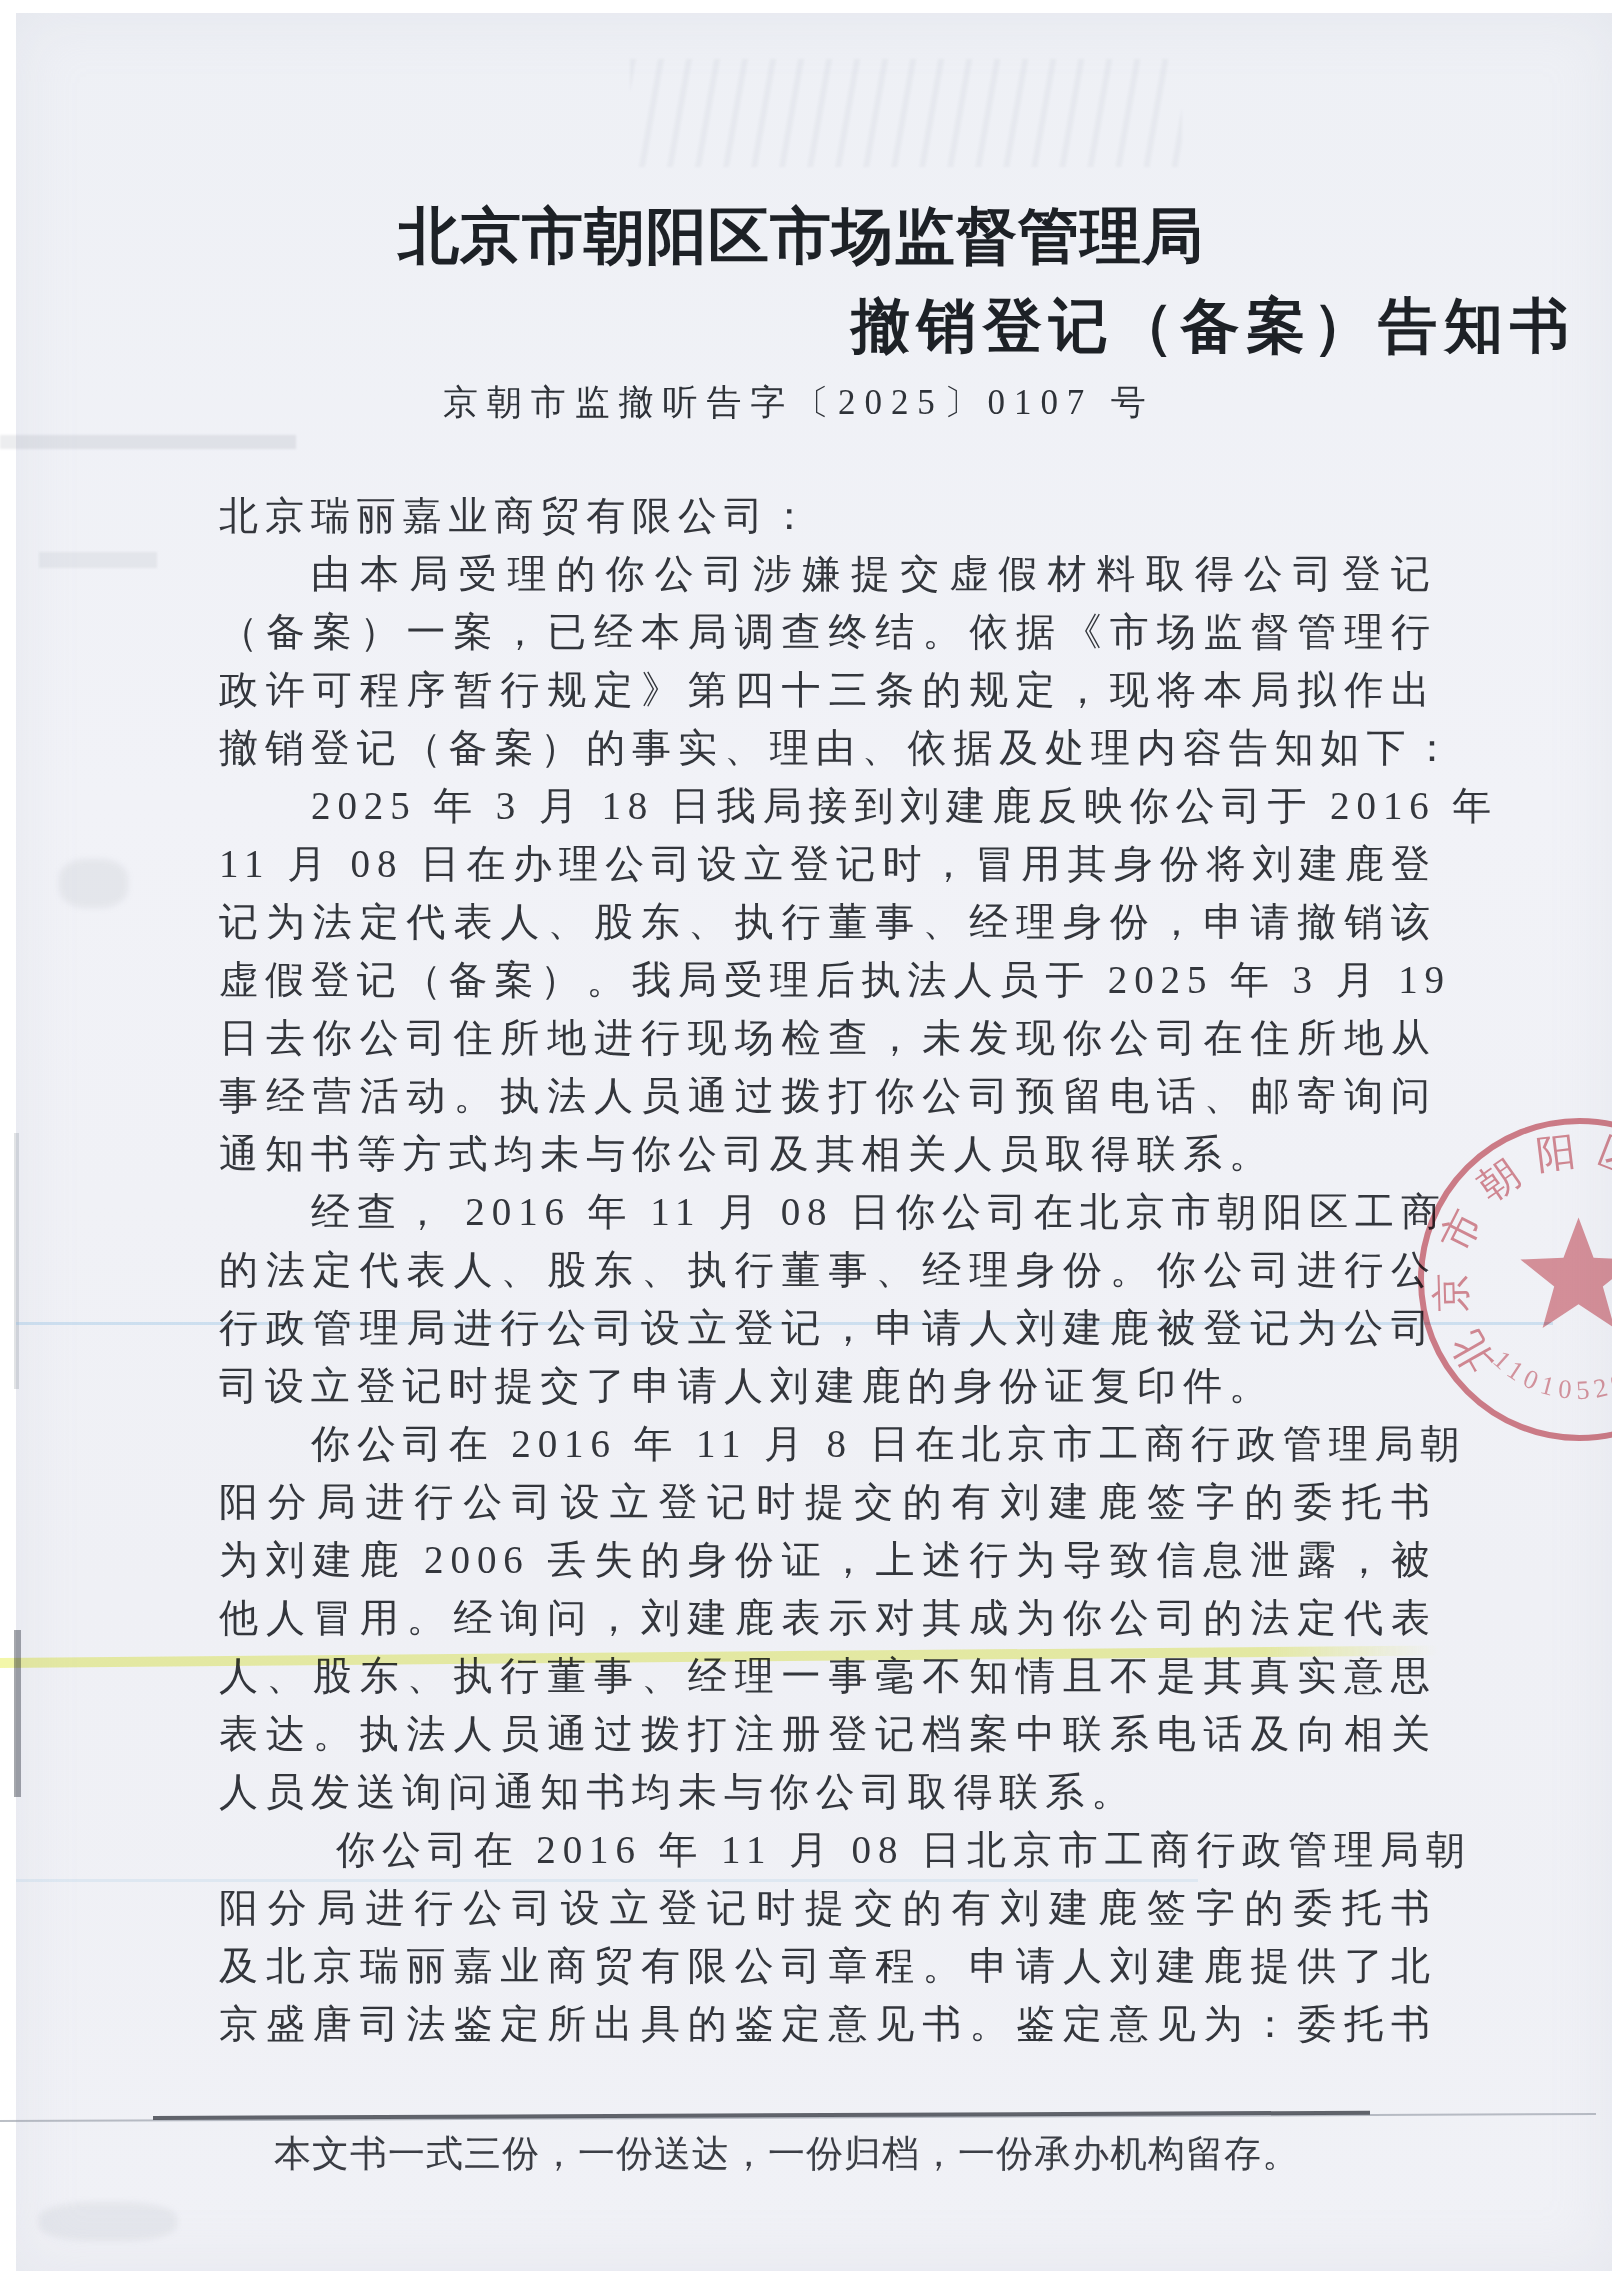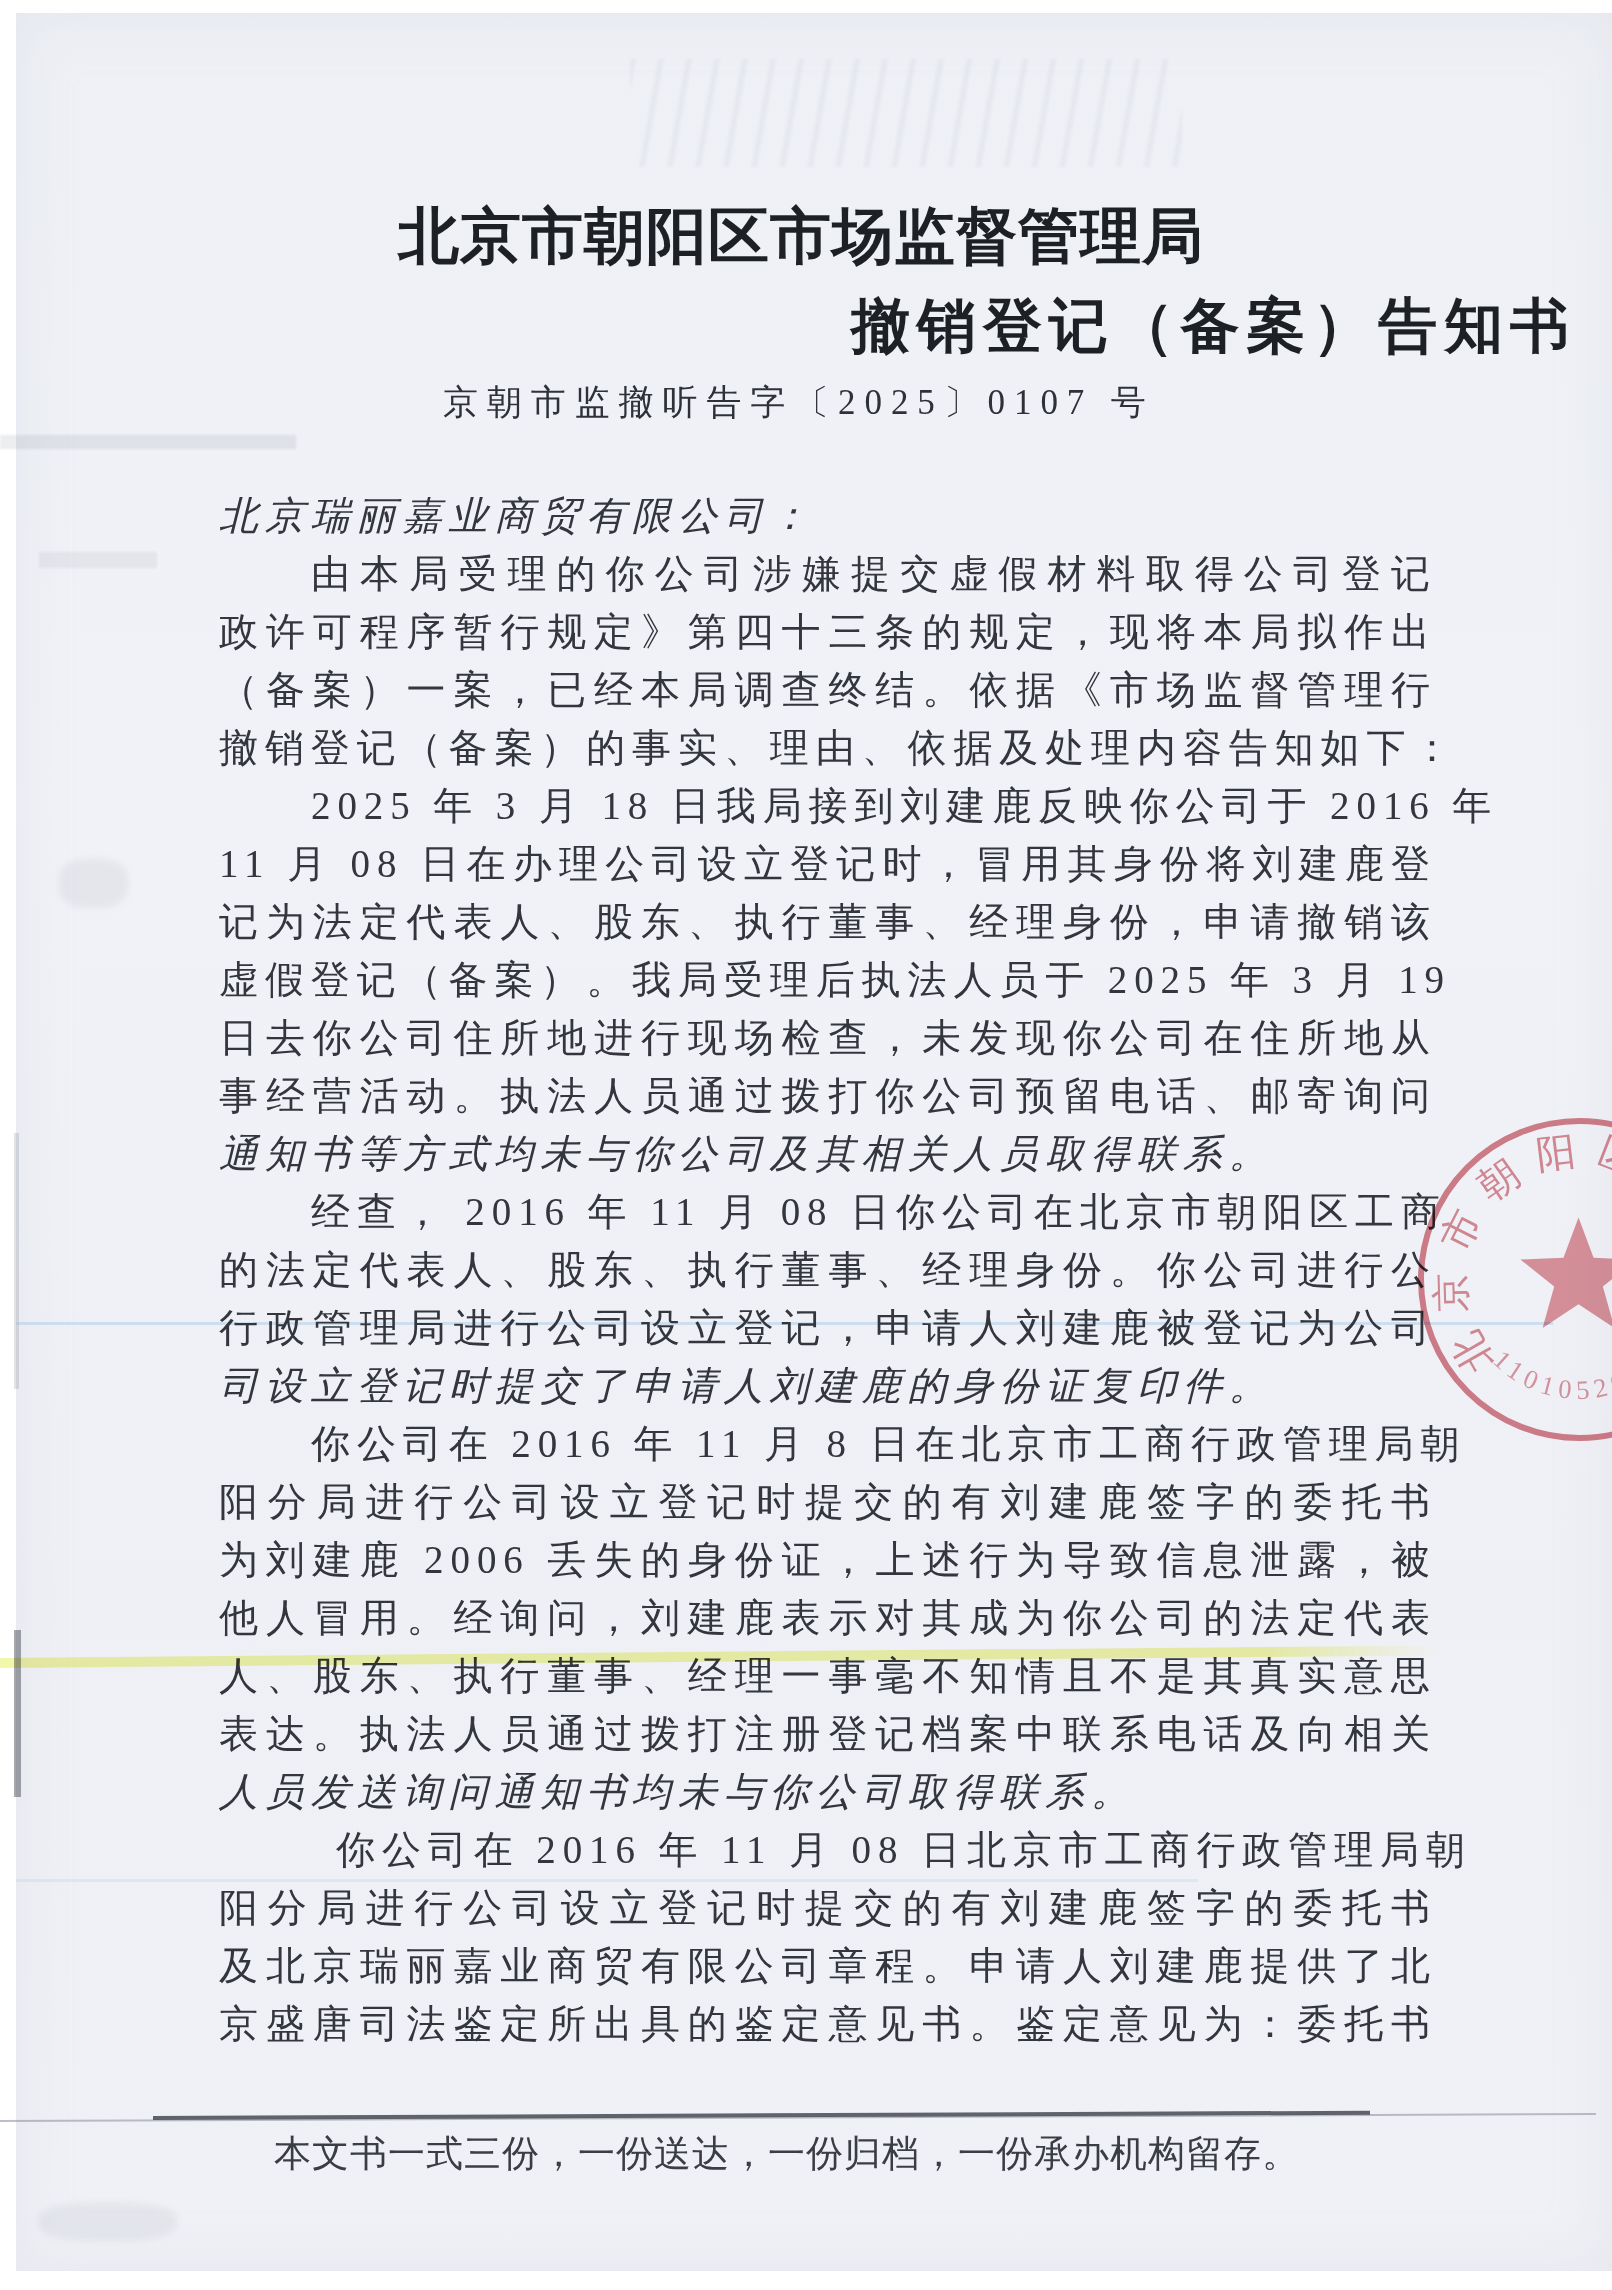--- a/index.html
+++ b/index.html
@@ -50,21 +50,21 @@
     font-size:35px;color:#2e3238;letter-spacing:8.9px;white-space:nowrap;
   }
   
   .body-block{position:absolute;top:487px;left:219px;width:1218px;z-index:2;}
   .ln{
     height:58px;line-height:58px;
     font-size:39px;color:#33363c;letter-spacing:6.9px;
     text-align:justify;text-align-last:justify;
     white-space:nowrap;
   }
-  .ln.short{text-align:right;text-align-last:left;font-style:italic;}
+  .ln.short{text-align:right;text-align-last:left;}
   .ln.ind1{padding-left:92px;}
   .ln.ind2{padding-left:117px;}
   
   .footer-line-light{
     position:absolute;top:2120px;left:0;width:1596px;height:2px;
     background:rgba(150,156,168,.65);transform:rotate(-.25deg);transform-origin:left center;
   }
   .footer-line-dark{
     position:absolute;top:2116px;left:153px;width:1217px;height:3.9px;
     background:rgba(70,74,82,.85);transform:rotate(-.25deg);transform-origin:left center;
@@ -100,22 +100,22 @@
 <div class="artifact a-blue1"></div>
 <div class="artifact a-blue2"></div>
 
 <div class="title1">北京市朝阳区市场监督管理局</div>
 <div class="title2">撤销登记（备案）告知书</div>
 <div class="docnum">京朝市监撤听告字〔2025〕0107 号</div>
 
 <div class="body-block">
   <div class="ln short">北京瑞丽嘉业商贸有限公司：</div>
   <div class="ln ind1">由本局受理的你公司涉嫌提交虚假材料取得公司登记</div>
+  <div class="ln">（备案）一案，已经本局调查终结。依据《市场监督管理行</div>
   <div class="ln">政许可程序暂行规定》第四十三条的规定，现将本局拟作出</div>
-  <div class="ln">（备案）一案，已经本局调查终结。依据《市场监督管理行</div>
   <div class="ln">撤销登记（备案）的事实、理由、依据及处理内容告知如下：</div>
   <div class="ln ind1">2025 年 3 月 18 日我局接到刘建鹿反映你公司于 2016 年</div>
   <div class="ln">11 月 08 日在办理公司设立登记时，冒用其身份将刘建鹿登</div>
   <div class="ln">记为法定代表人、股东、执行董事、经理身份，申请撤销该</div>
   <div class="ln">虚假登记（备案）。我局受理后执法人员于 2025 年 3 月 19</div>
   <div class="ln">日去你公司住所地进行现场检查，未发现你公司在住所地从</div>
   <div class="ln">事经营活动。执法人员通过拨打你公司预留电话、邮寄询问</div>
   <div class="ln short">通知书等方式均未与你公司及其相关人员取得联系。</div>
   <div class="ln ind1">经查， 2016 年 11 月 08 日你公司在北京市朝阳区工商</div>
   <div class="ln">的法定代表人、股东、执行董事、经理身份。你公司进行公</div>

